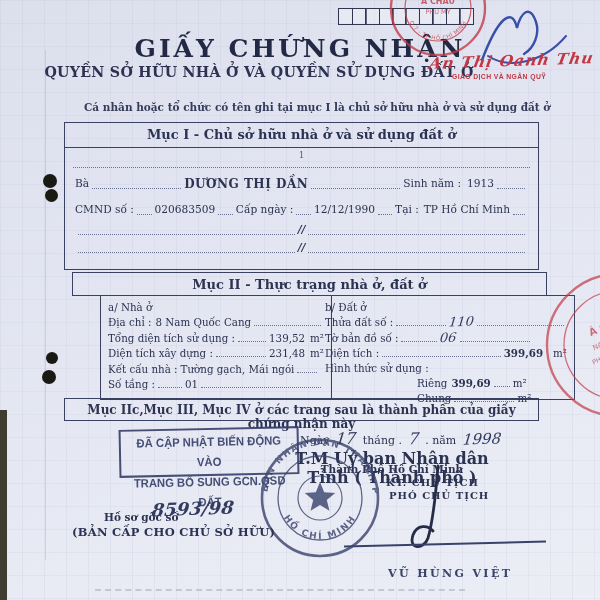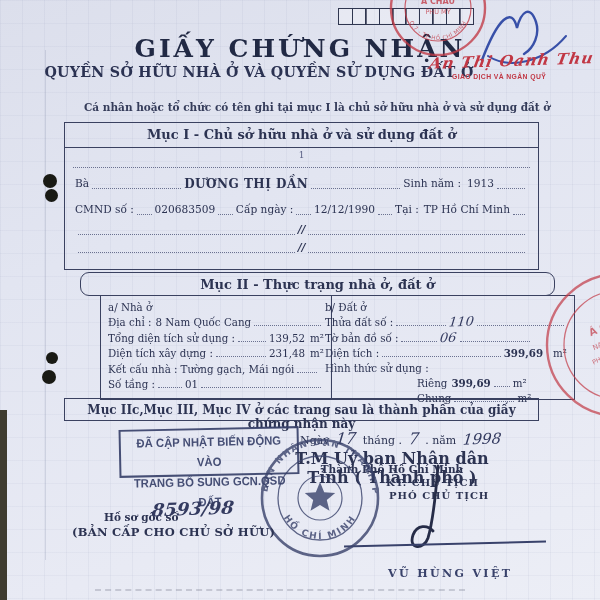--- a/index.html
+++ b/index.html
@@ -74,21 +74,21 @@
       <span style="font-style:italic;font-weight:bold;">//</span>
       <span class="dots"></span>
     </div>
     <div class="row" style="top:118px;">
       <span class="dots"></span>
       <span style="font-style:italic;font-weight:bold;">//</span>
       <span class="dots"></span>
     </div>
   </div>
 
-  <div class="box hdr" style="left:80px;top:272px;width:473px;height:18px;border-radius:9px;">Mục II - Thực trạng nhà ở, đất ở</div>
+  <div class="box hdr" style="left:72px;top:272px;width:473px;height:18px;">Mục II - Thực trạng nhà ở, đất ở</div>
 
   <div class="box" style="left:64px;top:295px;width:473px;height:103px;margin-left:36px;">
     <div class="cell" style="left:0;width:216px;border-right:1.4px solid #3a4160;">
       <div class="crow">a/ Nhà ở</div>
       <div class="crow">
         <span>Địa chỉ :</span>
         <span style="width:4px;"></span>
         <span>8 Nam Quốc Cang</span>
         <span class="dots"></span>
       </div>

